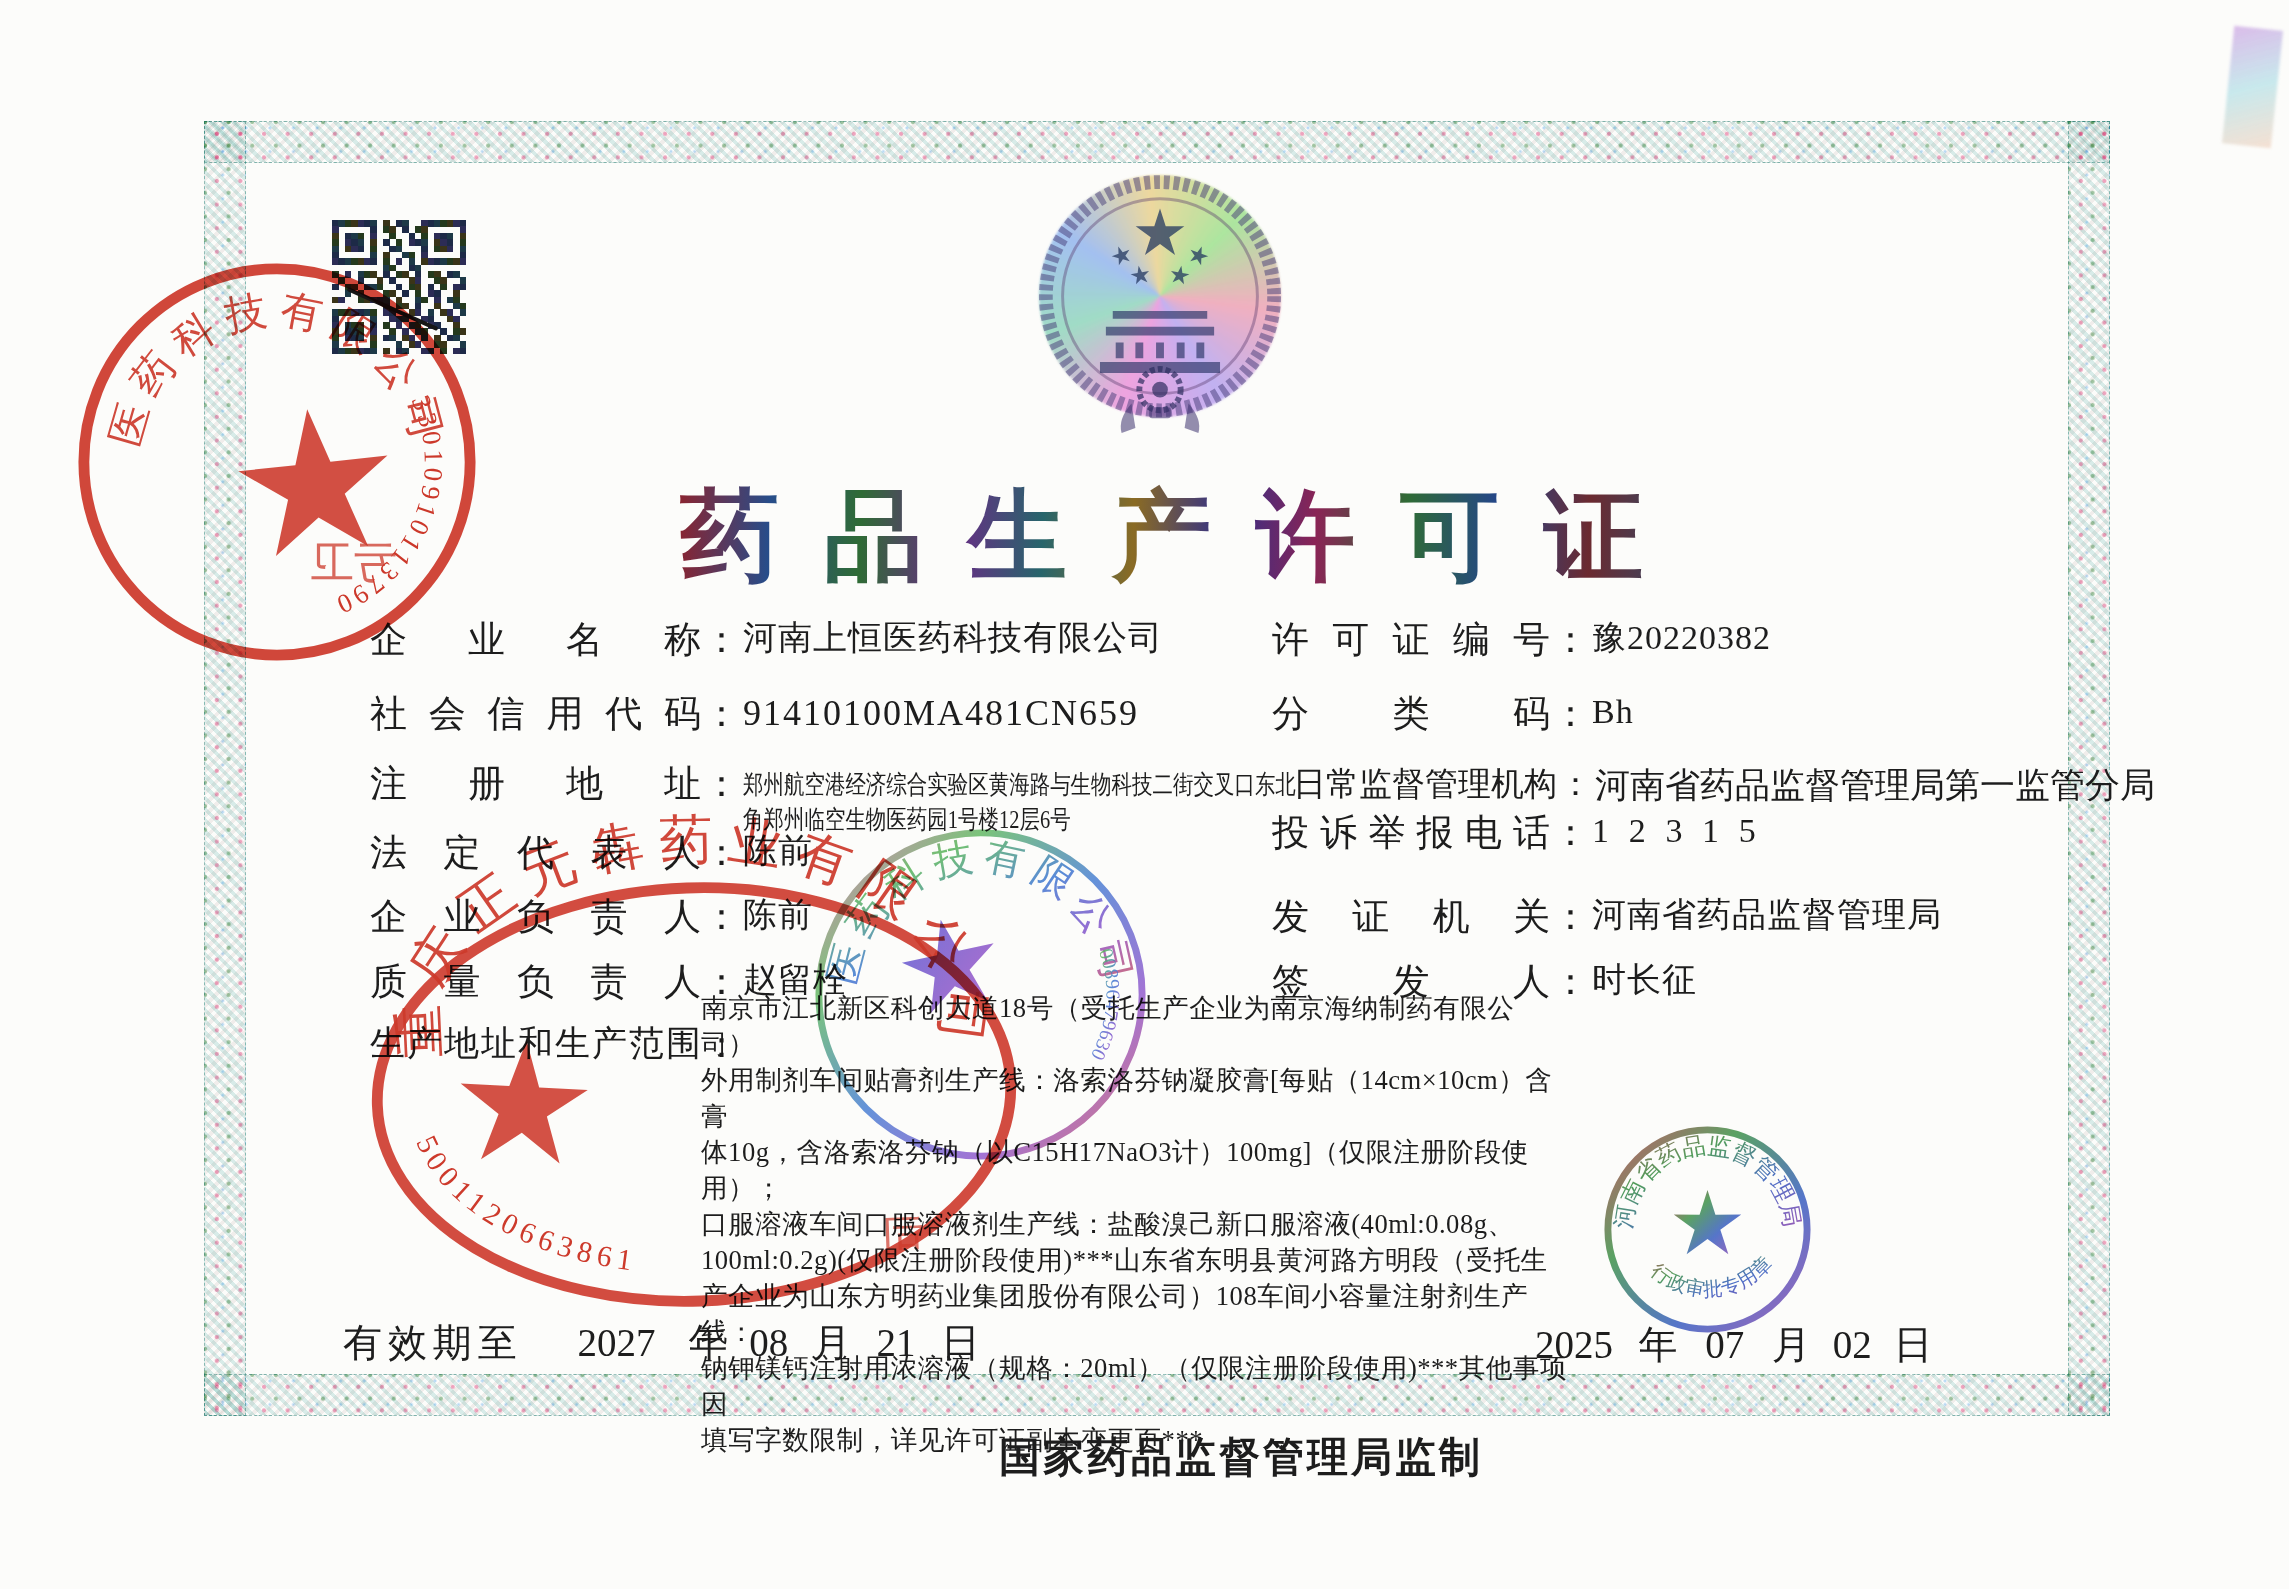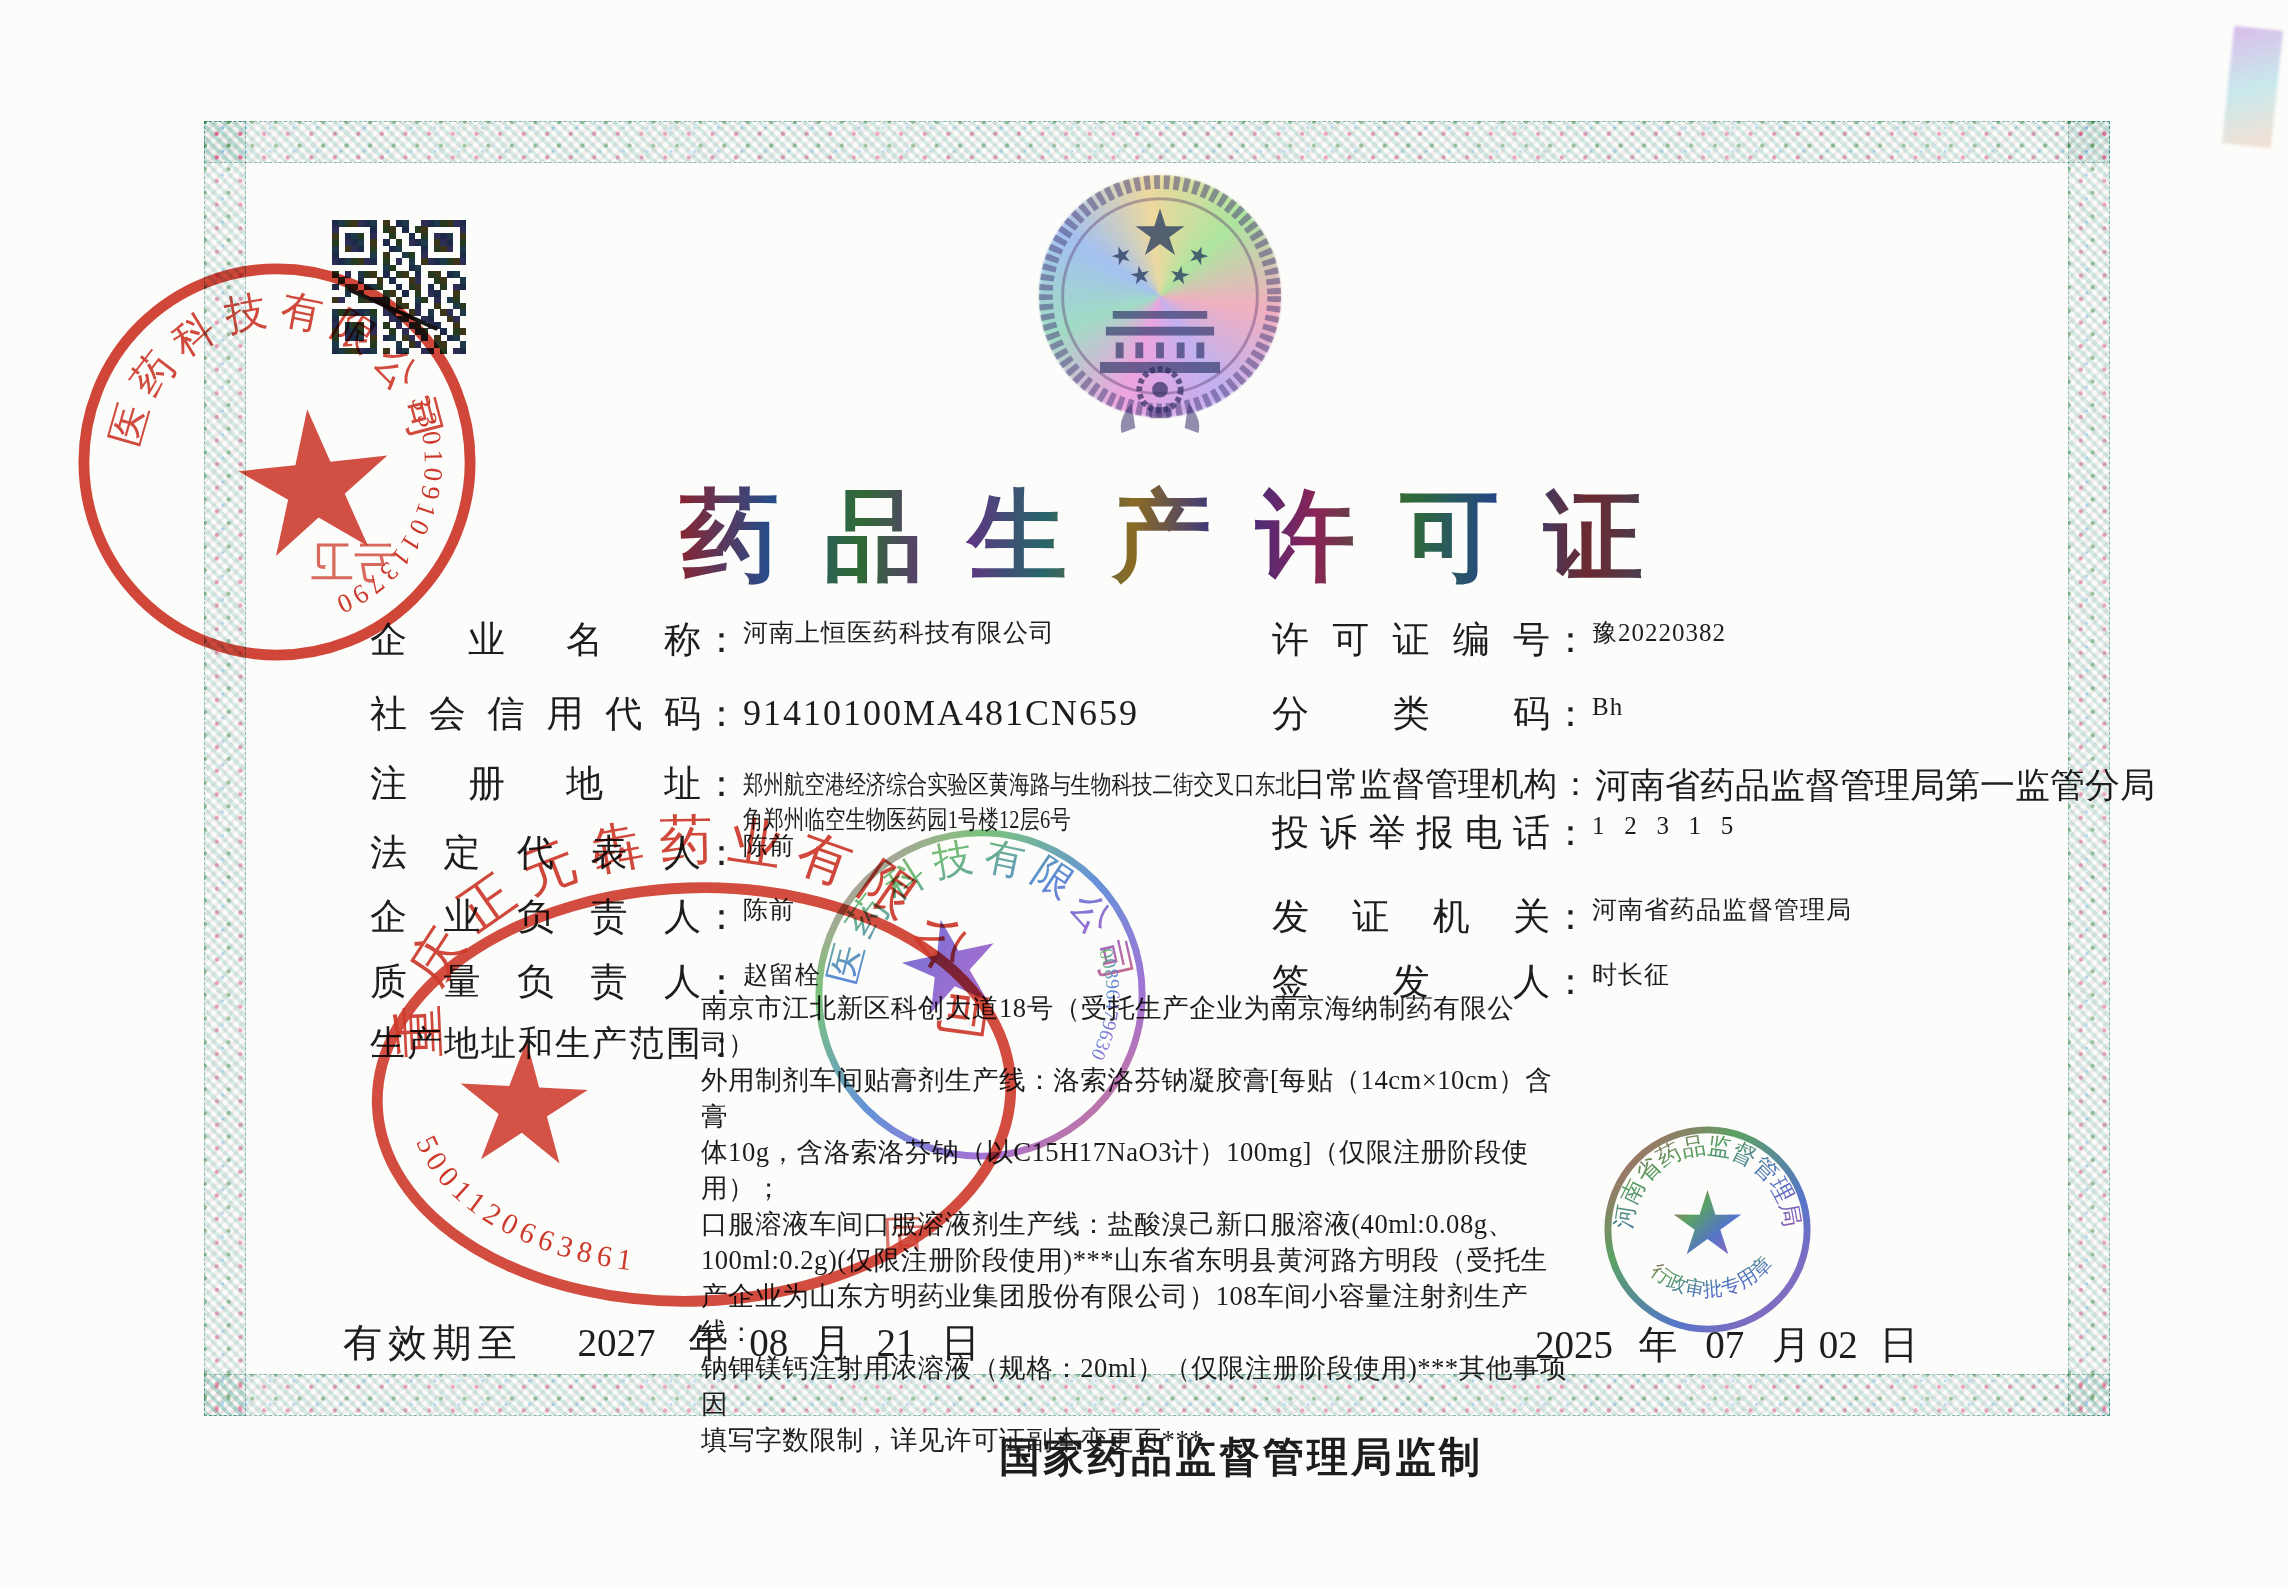--- a/index.html
+++ b/index.html
@@ -25,21 +25,21 @@
     font-size:99px;font-weight:bold;letter-spacing:45px;white-space:nowrap;
     background:linear-gradient(92deg,#8a2430 0%,#274d8a 9%,#2f6b35 18%,#6b2a86 27%,#27656b 36%,#8a6b24 45%,#312f8a 54%,#8a2455 63%,#2f6b35 72%,#24458a 81%,#6b2a30 90%,#2f4d6b 100%);
     -webkit-background-clip:text;background-clip:text;color:transparent;
   }
   
   .row{position:absolute;z-index:3;white-space:nowrap;font-size:37px;line-height:1.12;}
   .row>span{display:inline-block;vertical-align:top;}
   .flabel{width:331px;text-align:justify;text-align-last:justify;margin-left:27px;}
   .flabel.n9{font-size:35px;}
   .colon{margin:0 3px 0 2px;}
-  .fvalue{font-size:25px;letter-spacing:1px;}
+  .fvalue{font-size:34px;letter-spacing:1px;}
   .fvalue.code{font-size:36px;letter-spacing:2px;}
   .fvalue.addr{
     font-size:25.6px;line-height:35px;white-space:pre-line;width:709px;
     transform:scaleX(.80);transform-origin:left top;margin-top:3.9px;letter-spacing:0;
   }
   .fvalue.spread{letter-spacing:19.7px;}
   .row.rright .flabel{width:278px;}
   .row.compact{font-size:33px;}
   .row.compact .flabel{width:auto;text-align-last:auto;letter-spacing:0;}
   .row.compact .fvalue{font-size:35px;letter-spacing:0;}
@@ -409,21 +409,21 @@
 </div>
 <div class="row rright" style="left:1245px;top:961px;">
   <span class="flabel">签发人</span><span class="colon">：</span><span class="fvalue">时长征</span>
 </div>
 
 <div class="validity">
   <span class="vlabel">有效期至</span><span style="margin-left:55px;">2027</span><span style="margin-left:33px;">年</span><span style="margin-left:21.7px;">08</span><span style="margin-left:23.6px;">月</span><span style="margin-left:25.6px;">21</span><span style="margin-left:25.6px;">日</span>
 </div>
 
 <div class="issue-date">
-  <span>2025</span><span style="margin-left:25.6px;">年</span><span style="margin-left:27.6px;">07</span><span style="margin-left:27.6px;">月</span><span style="margin-left:8px;">02</span><span style="margin-left:21.7px;">日</span>
+  <span>2025</span><span style="margin-left:25.6px;">年</span><span style="margin-left:27.6px;">07</span><span style="margin-left:27.6px;">月</span><span style="margin-left:22px;">02</span><span style="margin-left:21.7px;">日</span>
 </div>
 
 <div class="footer">国家药品监督管理局监制</div>
 
 <div class="stamp" style="left:75px;top:260px;width:404px;height:404px;">
   <svg width="404" height="404" viewBox="0 0 410 410">
     <defs>
       <path id="tlArc" d="M 65 205 A 140 140 0 0 1 345 205" fill="none"></path>
       <path id="tlSer" d="M 341 142 A 150 150 0 0 1 244 350" fill="none"></path>
     </defs>

